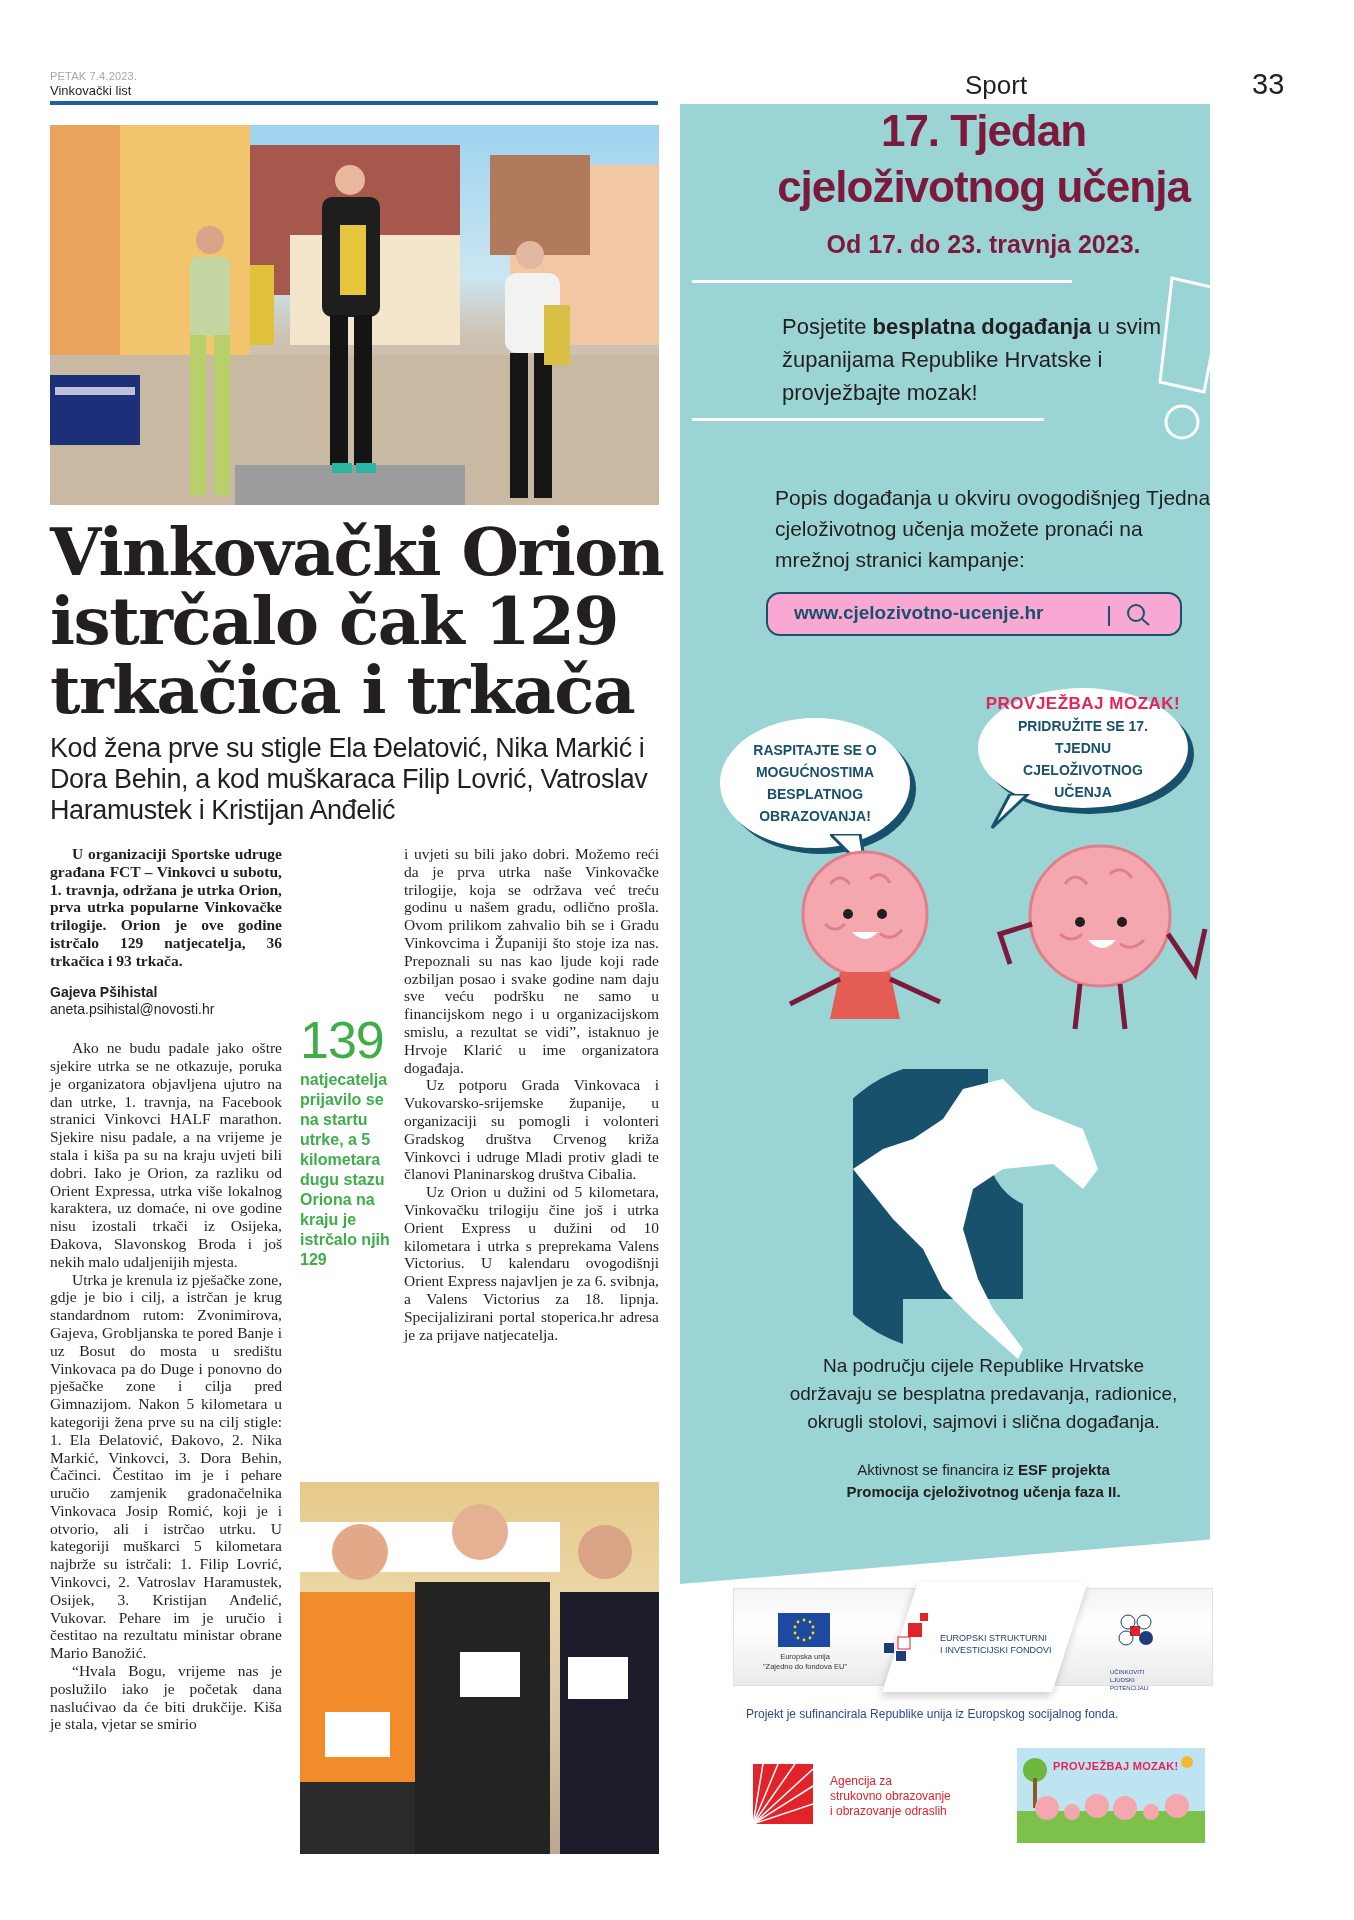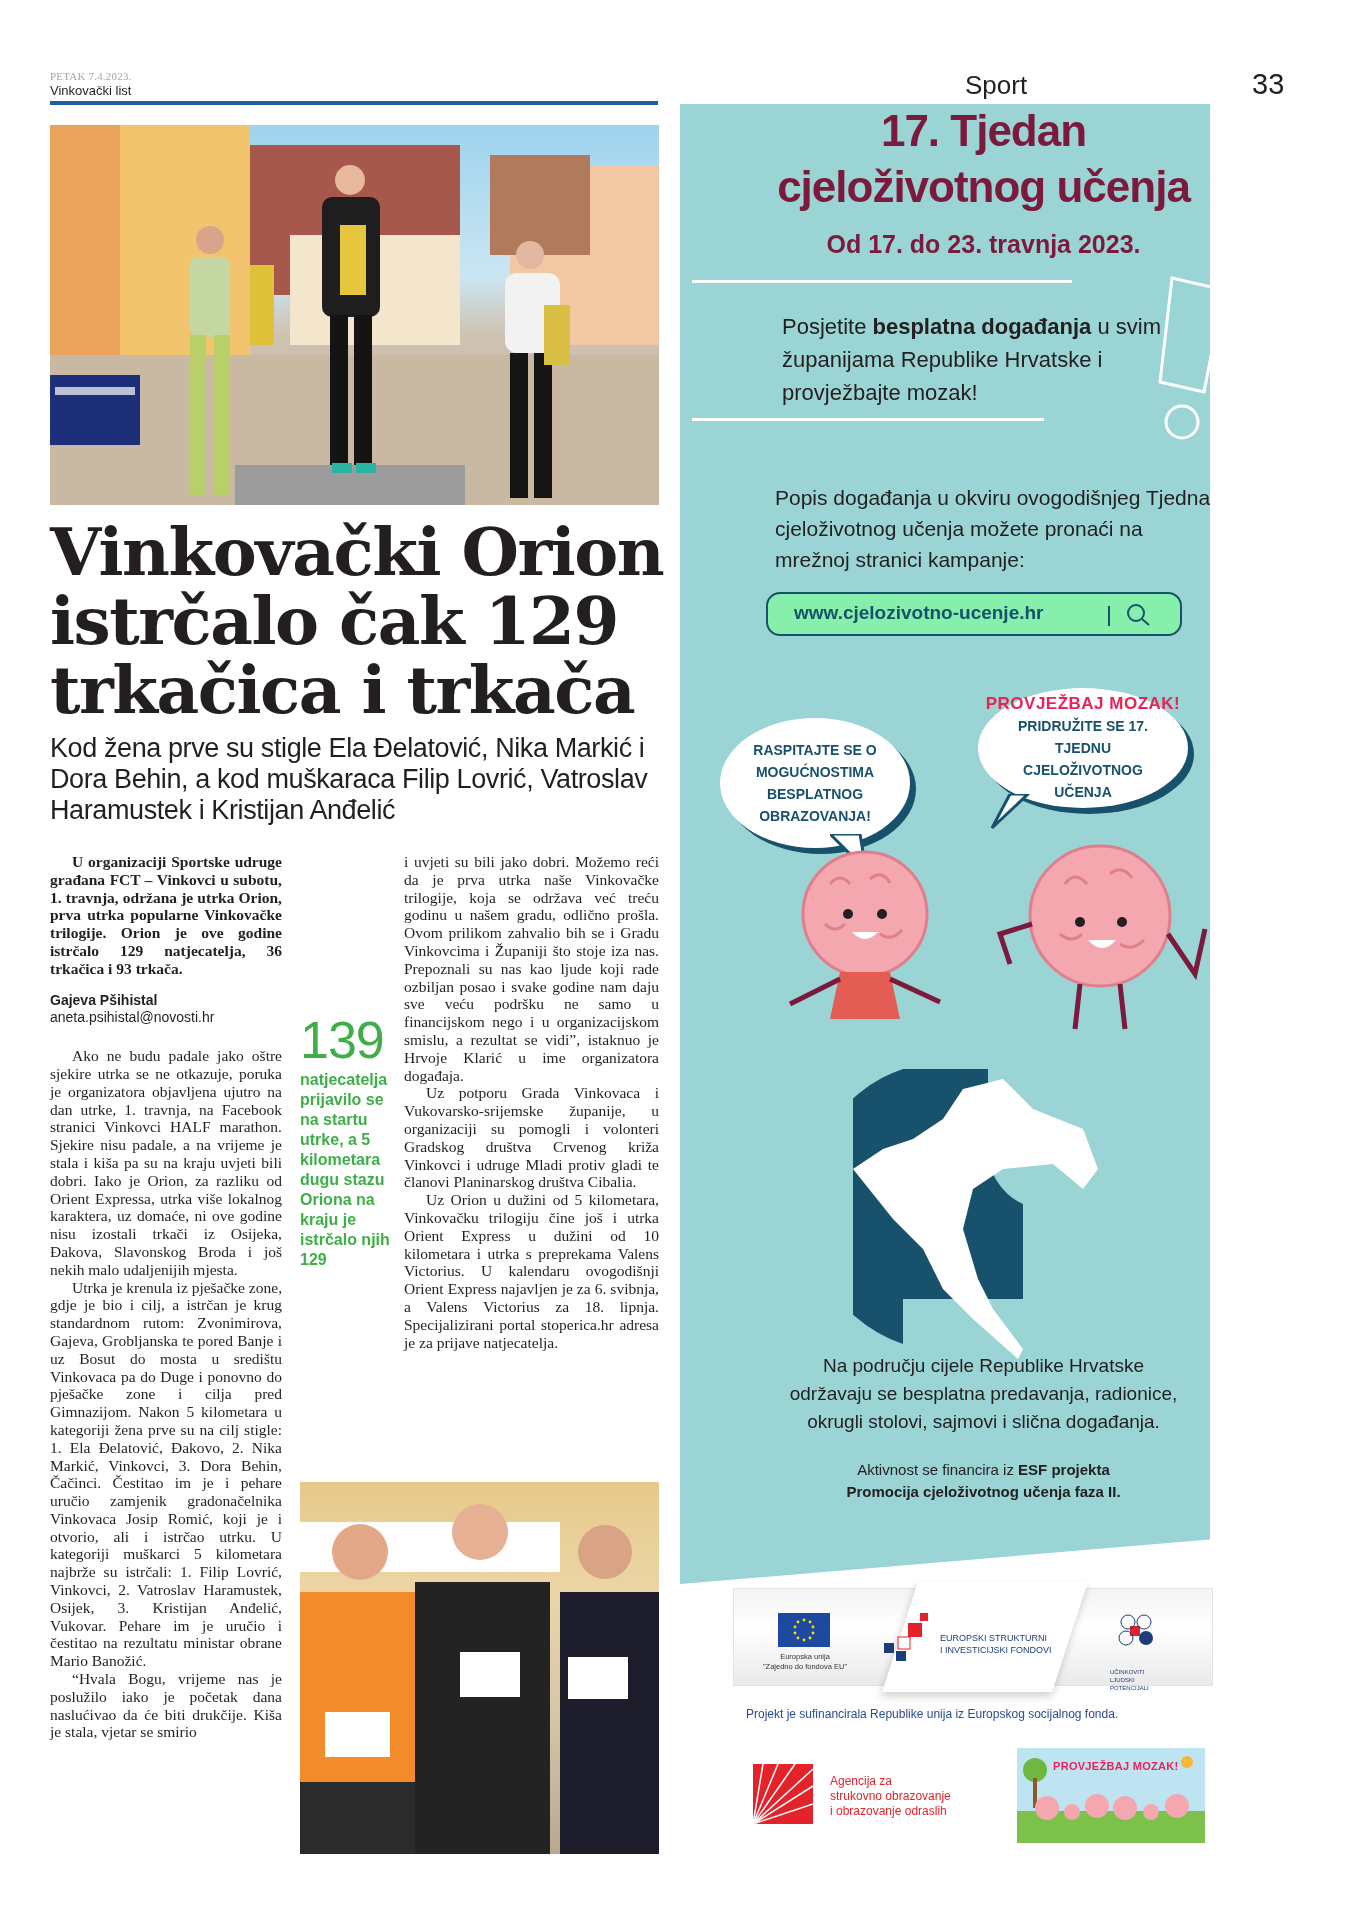--- a/index.html
+++ b/index.html
@@ -1,36 +1,36 @@
 <!DOCTYPE html>
 <html><head>
 <meta charset="utf-8">
 <style>
   * { box-sizing: border-box; margin: 0; padding: 0; }
   html, body { width: 1354px; height: 1920px; background: #ffffff; overflow: hidden; }
   body { position: relative; font-family: "Liberation Sans", sans-serif; color: #231f20; }
 
   
-  .hdr-date { position: absolute; left: 50px; top: 70px; font-size: 11px; color: #a6a6a6; font-family: Liberation Serif, serif; letter-spacing: 0.2px; }
+  .hdr-date { position: absolute; left: 50px; top: 70px; font-size: 11px; color: #a6a6a6; font-family: Liberation Sans, sans-serif; letter-spacing: 0.2px; }
   .hdr-paper { position: absolute; left: 50px; top: 83px; font-size: 13px; color: #231f20; font-family: "Liberation Sans", sans-serif; }
   .hdr-rule { position: absolute; left: 50px; top: 101px; width: 608px; height: 4px; background: #1f5fa0; }
   .hdr-section { position: absolute; left: 965px; top: 70px; font-size: 26px; color: #231f20; font-family: "Liberation Sans", sans-serif; }
   .hdr-page { position: absolute; left: 1252px; top: 68px; font-size: 29px; color: #231f20; font-family: "Liberation Sans", sans-serif; font-weight: 300; }
 
   
   .photo { position: absolute; overflow: hidden; }
   .photo1 { left: 50px; top: 125px; width: 609px; height: 380px; background: linear-gradient(180deg, #9ed3ef 0%, #cbe6f2 40%, #cfc3b3 55%, #bba996 100%); }
   .photo2 { left: 300px; top: 1482px; width: 359px; height: 372px; background: linear-gradient(180deg, #e6c98a 0%, #ecd6a6 30%, #d8c7a8 60%, #b9a88d 100%); }
 
   
   .headline { position: absolute; left: 50px; top: 518px; width: 620px; font-family: "DejaVu Serif", serif; font-weight: bold; font-size: 66px; line-height: 69px; color: #231f20; letter-spacing: -1.5px; }
   .subhead { position: absolute; left: 50px; top: 733px; width: 620px; font-family: "Liberation Sans", sans-serif; font-size: 27px; line-height: 31px; color: #231f20; letter-spacing: -0.4px; }
 
   
-  .col { position: absolute; font-family: "Liberation Serif", serif; font-size: 15.5px; line-height: 17.8px; color: #231f20; text-align: justify; hyphens: manual; margin-top: 8px; }
+  .col { position: absolute; font-family: "Liberation Serif", serif; font-size: 15.5px; line-height: 17.8px; color: #231f20; text-align: justify; hyphens: manual; }
   .col p { text-indent: 22px; }
   .col1 { left: 50px; top: 845px; width: 232px; }
   .col2 { left: 404px; top: 845px; width: 255px; }
   .lead { font-weight: bold; margin-bottom: 14px; }
   .byline-name { font-family: "Liberation Sans", sans-serif; font-weight: bold; font-size: 14px; text-indent: 0 !important; text-align: left; }
   .byline-mail { font-family: "Liberation Sans", sans-serif; font-size: 14px; text-indent: 0 !important; text-align: left; margin-bottom: 20px; }
 
   
   .pull { position: absolute; left: 300px; top: 1012px; width: 105px; color: #3fae49; font-family: "Liberation Sans", sans-serif; }
   .pull-num { font-size: 52px; font-weight: normal; line-height: 56px; letter-spacing: -1px; }
@@ -44,21 +44,21 @@
   .ad-dates { position: absolute; top: 126px; left: 0; width: 607px; text-align: center; color: #7c1a3d; font-size: 25px; font-weight: bold; }
 
   .ad-box { position: absolute; left: 12px; top: 176px; width: 560px; height: 130px; }
   .ad-box .line-top { position: absolute; left: 0; top: 0; width: 380px; height: 3px; background: #ffffff; }
   .ad-box .line-bot { position: absolute; left: 0; top: 138px; width: 352px; height: 3px; background: #ffffff; }
   .ad-visit { position: absolute; left: 90px; top: 30px; width: 400px; font-size: 22px; line-height: 33px; color: #231f20; }
   .ad-visit b { font-weight: bold; }
   .excl { position: absolute; left: 460px; top: -8px; }
 
   .ad-list { position: absolute; left: 95px; top: 378px; width: 440px; font-size: 21px; line-height: 31px; color: #231f20; }
-  .ad-url { position: absolute; left: 86px; top: 488px; width: 416px; height: 44px; border: 2px solid #17516b; border-radius: 14px; background: #86efac; }
+  .ad-url { position: absolute; left: 86px; top: 488px; width: 416px; height: 44px; border: 2px solid #17516b; border-radius: 14px; background: #f9a8d4; }
   .ad-url-text { position: absolute; left: 26px; top: 8px; font-size: 19px; font-weight: bold; color: #17516b; }
   .ad-url-sep { position: absolute; left: 340px; top: 12px; width: 2px; height: 20px; background: #17516b; }
   .ad-url-icon { position: absolute; left: 355px; top: 6px; }
 
   .bubble { position: absolute; background: #ffffff; border-radius: 50%; box-shadow: 6px 6px 0 #17516b; text-align: center; display: flex; flex-direction: column; justify-content: center; font-family: "Liberation Sans", sans-serif; font-weight: bold; color: #17516b; }
   .bubble1 { left: 40px; top: 614px; width: 190px; height: 130px; font-size: 14px; line-height: 22px; }
   .bubble2 { left: 298px; top: 584px; width: 210px; height: 120px; font-size: 14px; line-height: 22px; }
   .bubble2 .hot { color: #e6245a; font-size: 17px; letter-spacing: 0.5px; }
   .tail { position: absolute; }
 

